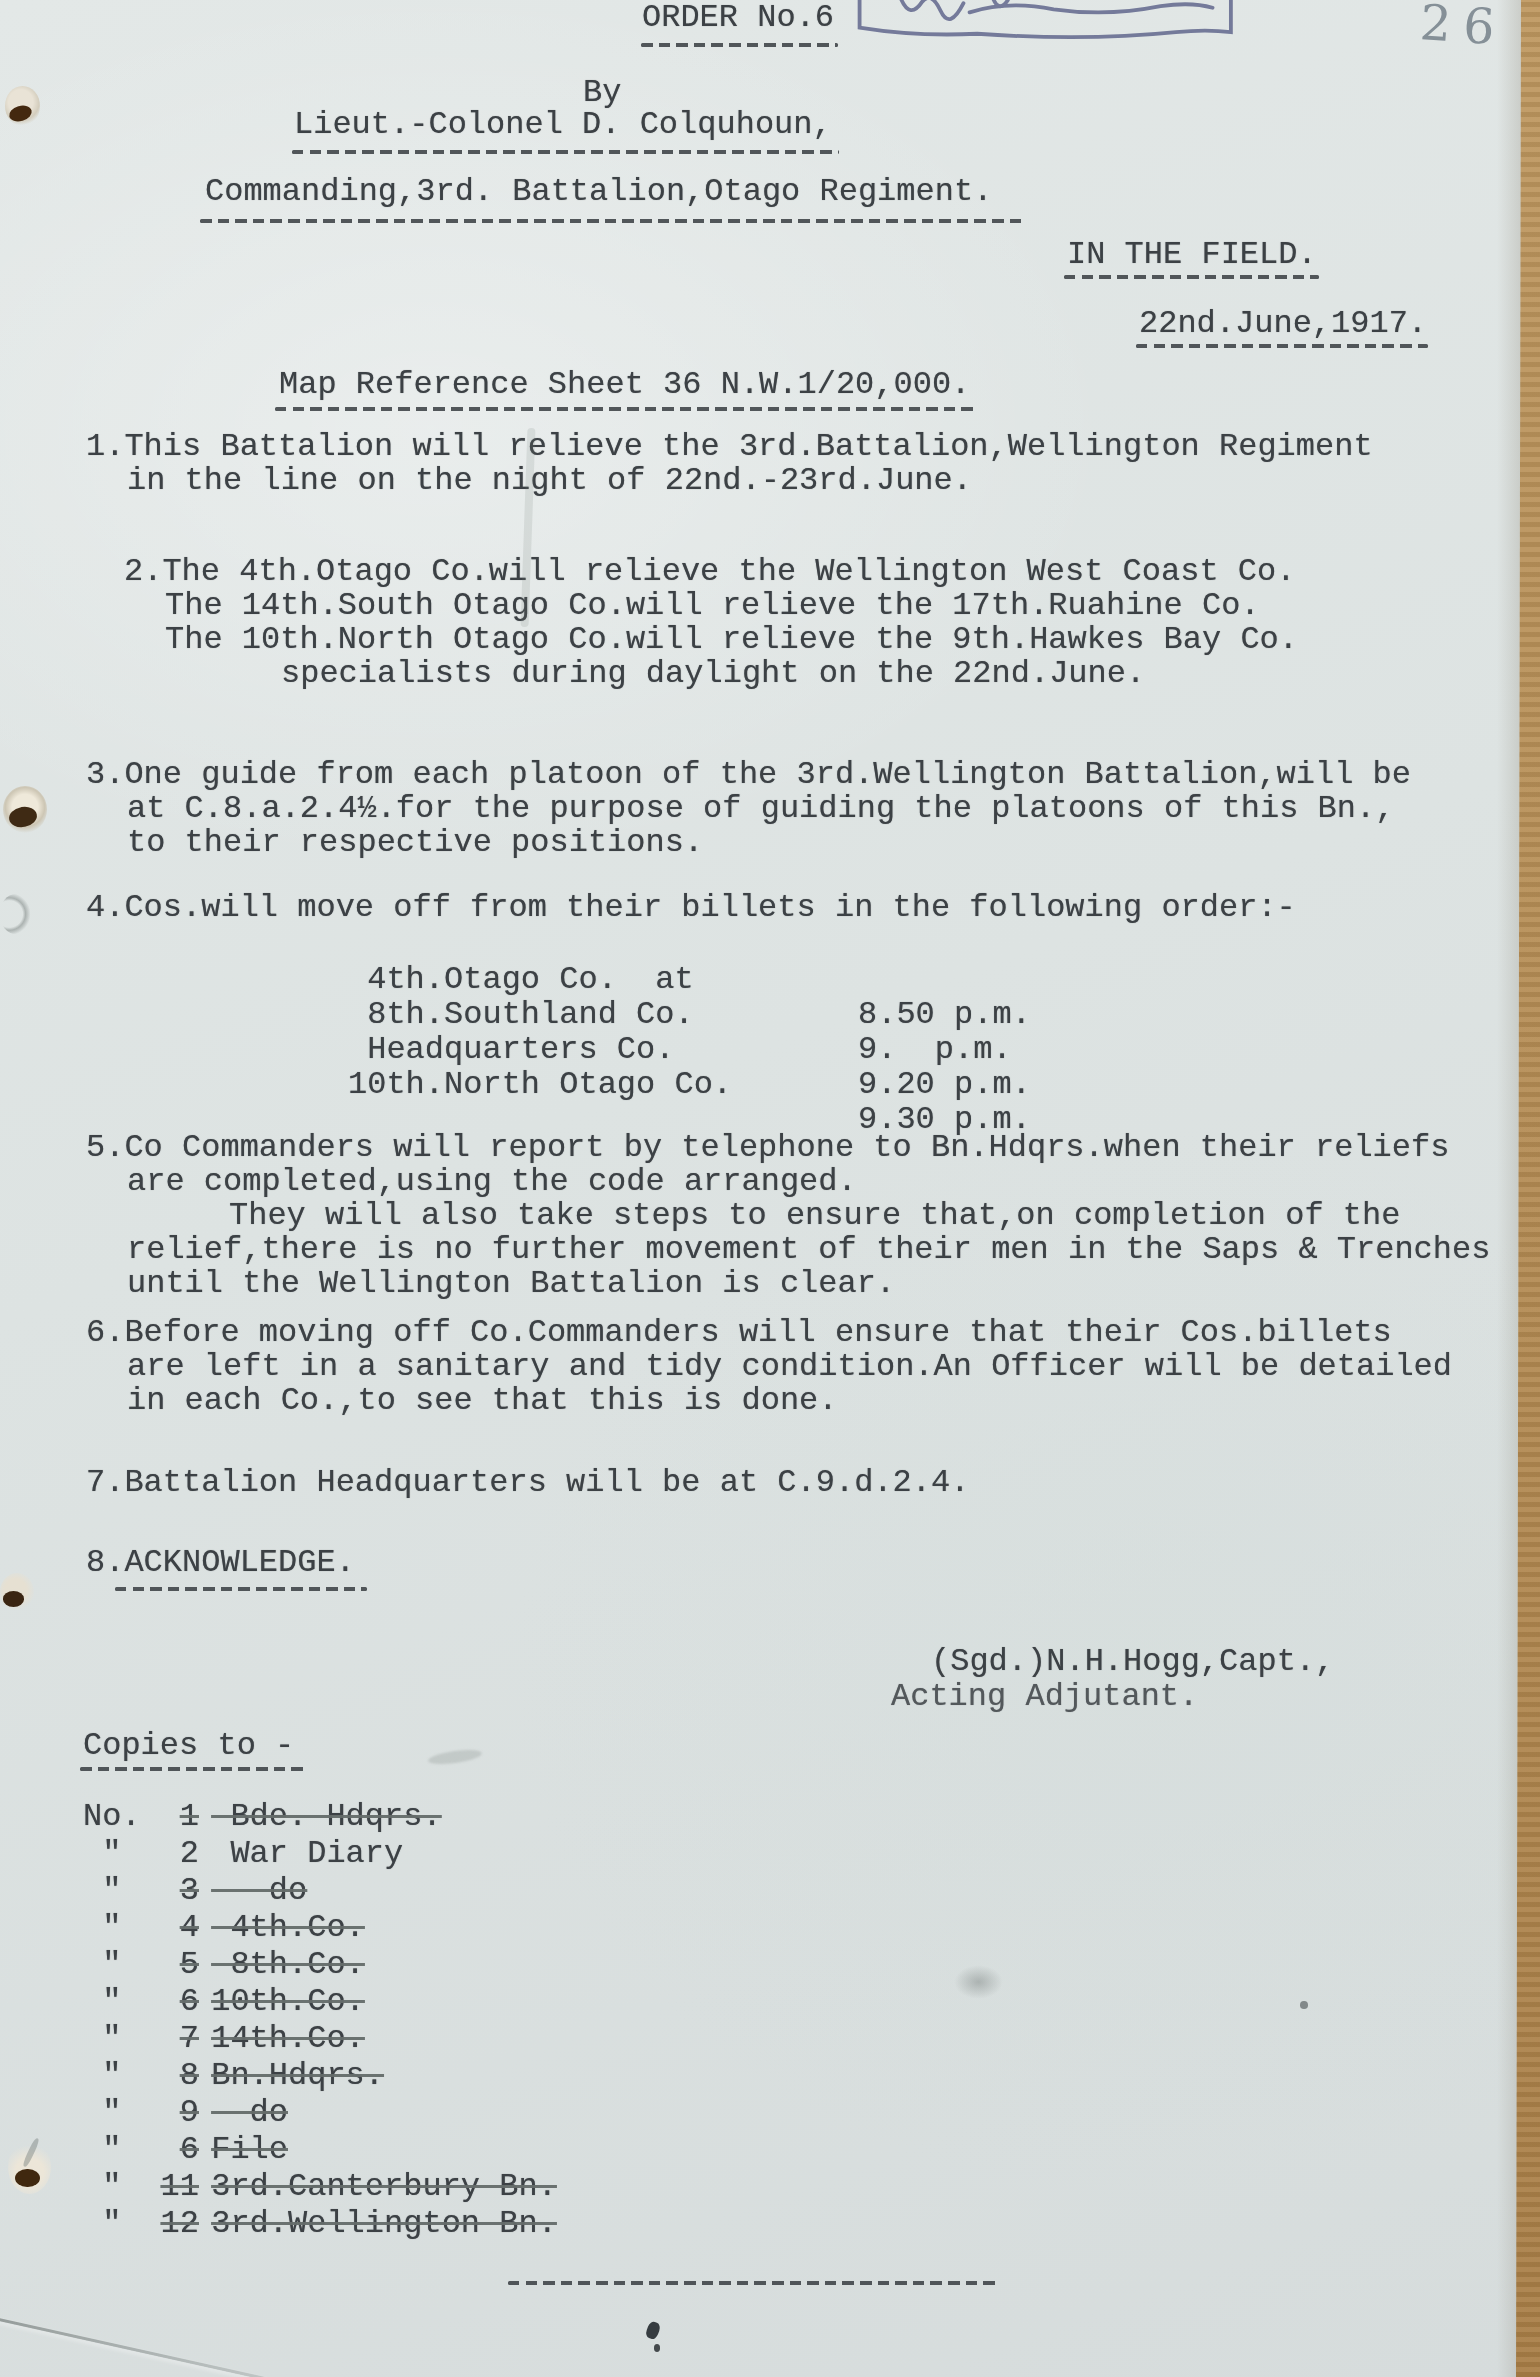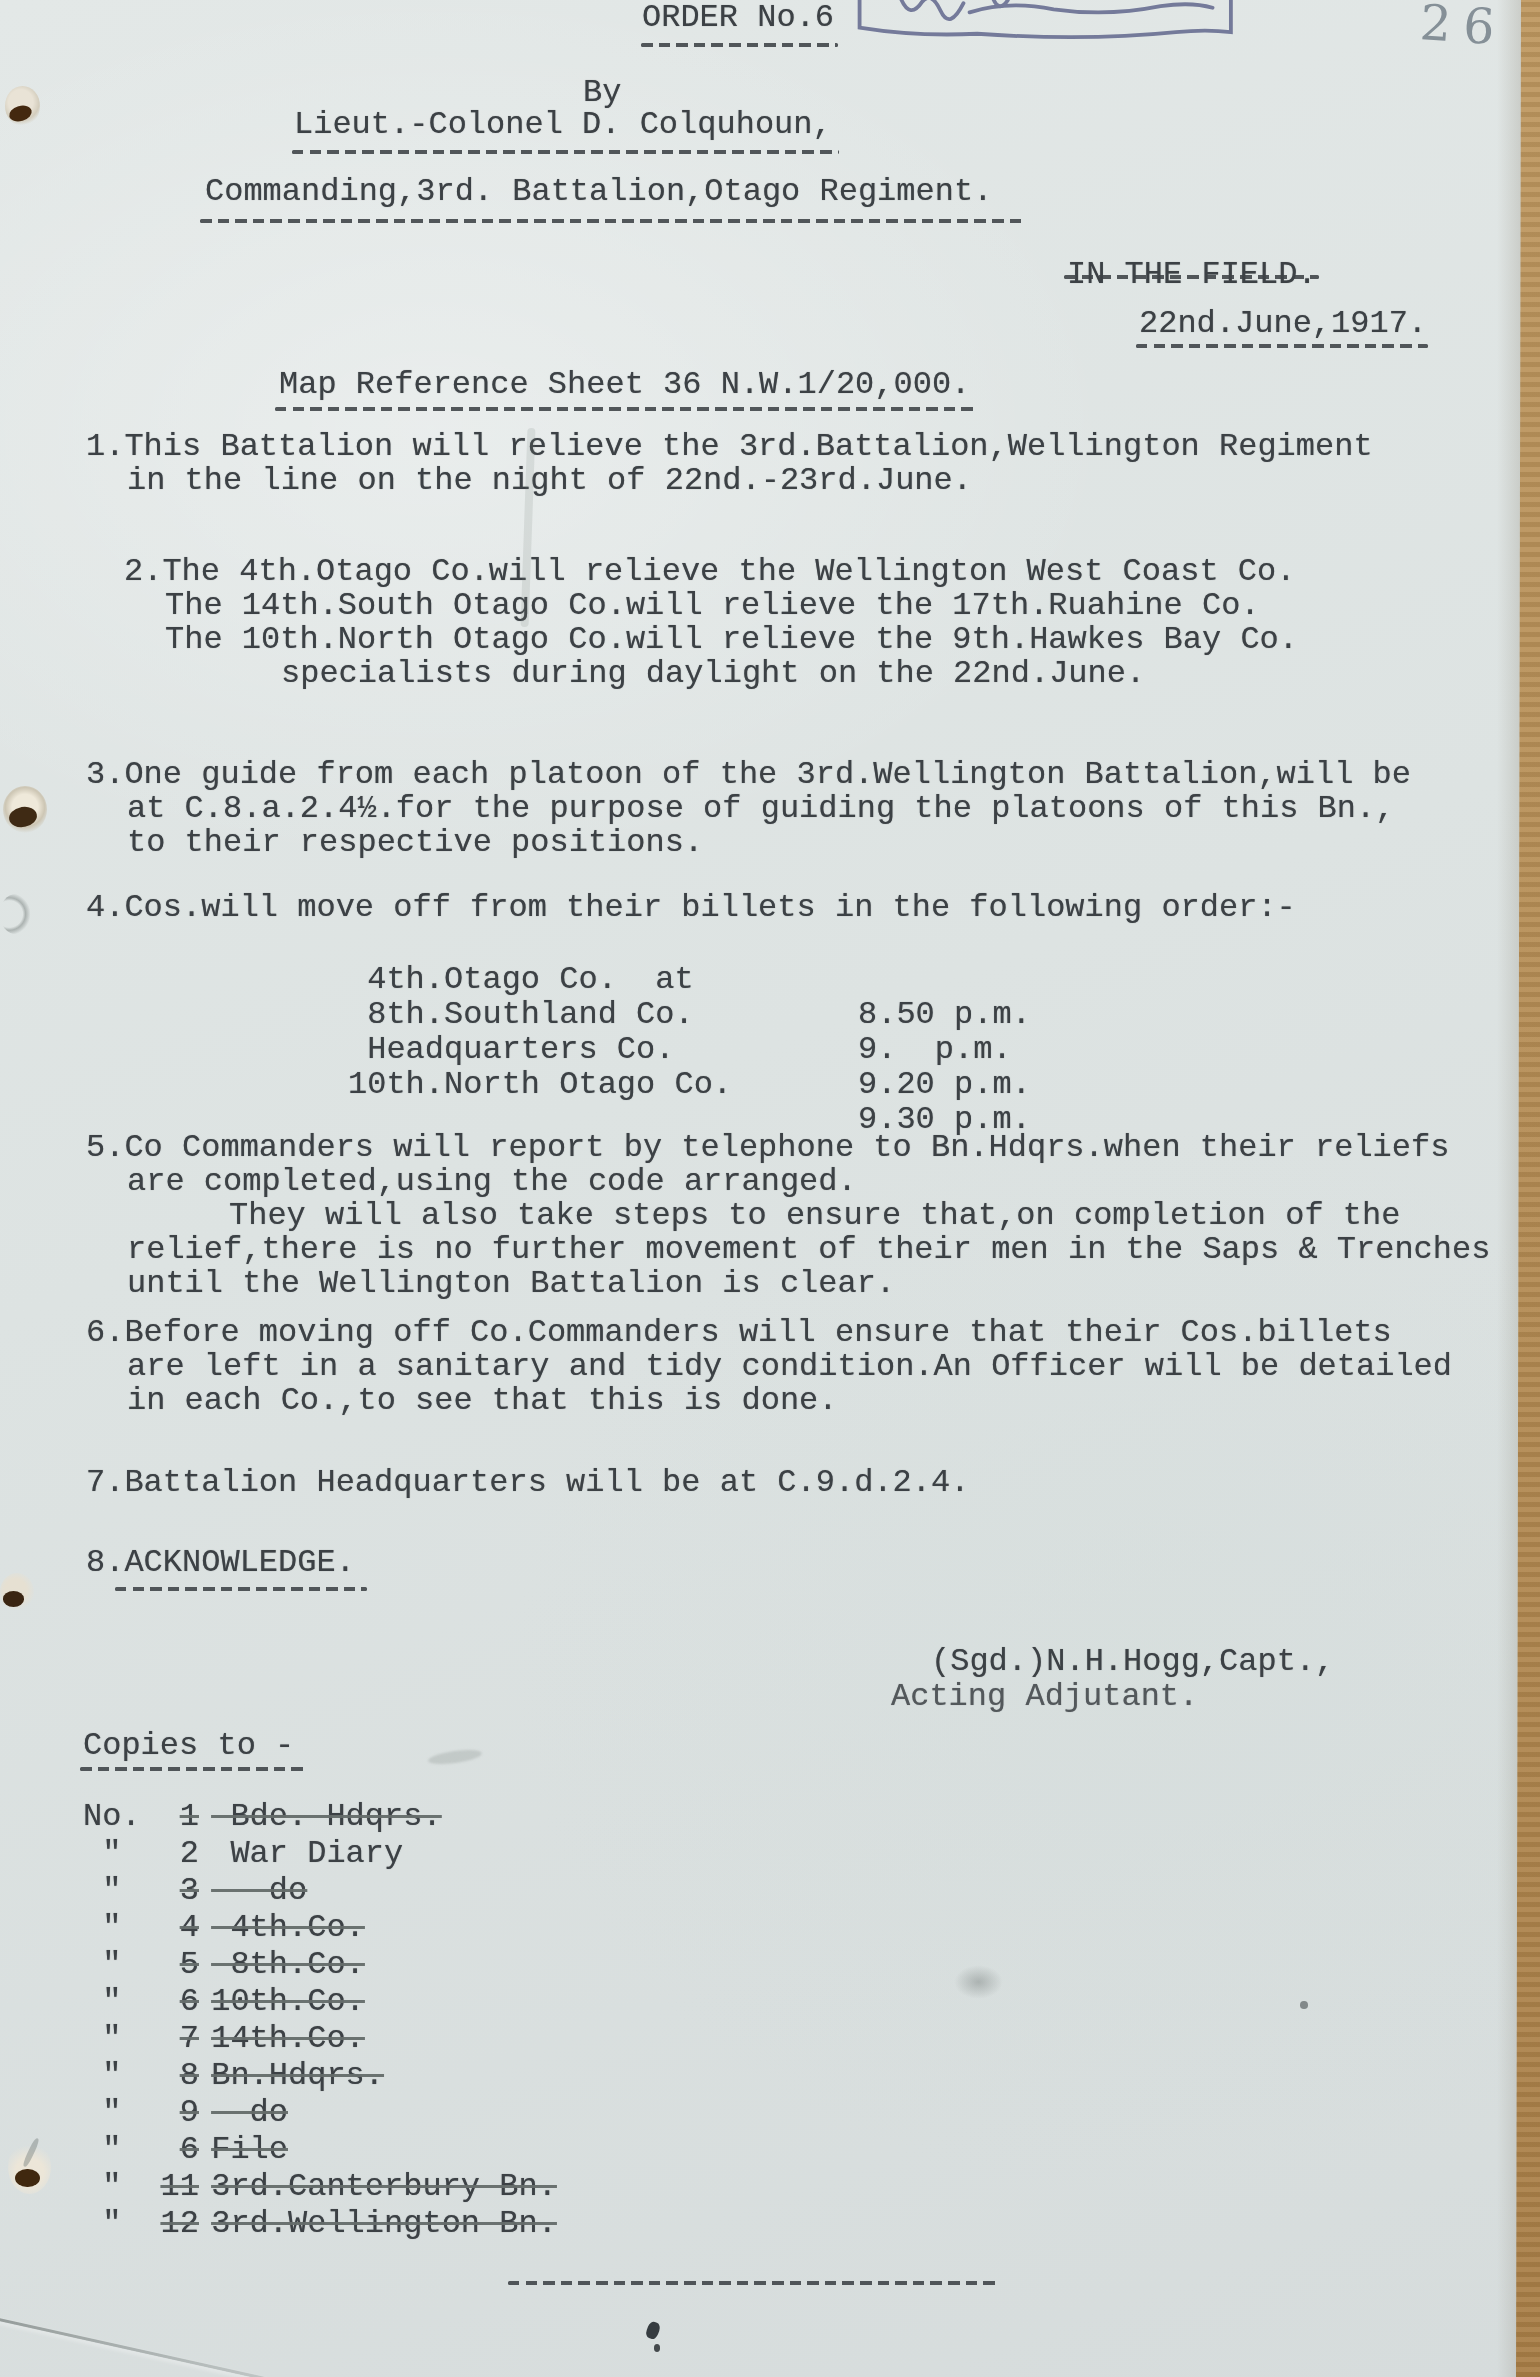--- a/index.html
+++ b/index.html
@@ -84,21 +84,21 @@
   <div class="typedash" style="left:641px;top:43px;width:197px;"></div>
 
   <div class="abs ink" style="left:583px;top:75px;">By</div>
 
   <div class="abs ink" style="left:294px;top:107px;">Lieut.-Colonel D. Colquhoun,</div>
   <div class="typedash" style="left:292px;top:150px;width:547px;"></div>
 
   <div class="abs ink" style="left:205px;top:174px;">Commanding,3rd. Battalion,Otago Regiment.</div>
   <div class="typedash" style="left:200px;top:219px;width:823px;"></div>
 
-  <div class="abs ink" style="left:1067px;top:237px;margin-top:20px;">IN THE FIELD.</div>
+  <div class="abs ink" style="left:1067px;top:237px;">IN THE FIELD.</div>
   <div class="typedash" style="left:1064px;top:275px;width:255px;"></div>
 
   <div class="abs ink" style="left:1139px;top:306px;">22nd.June,1917.</div>
   <div class="typedash" style="left:1136px;top:344px;width:292px;"></div>
 
   <div class="abs ink" style="left:279px;top:367px;">Map Reference Sheet 36 N.W.1/20,000.</div>
   <div class="typedash" style="left:275px;top:407px;width:702px;"></div>
 
   <div class="block" style="top:430px;">
     <div class="line ink ml-num">1.This Battalion will relieve the 3rd.Battalion,Wellington Regiment</div>

